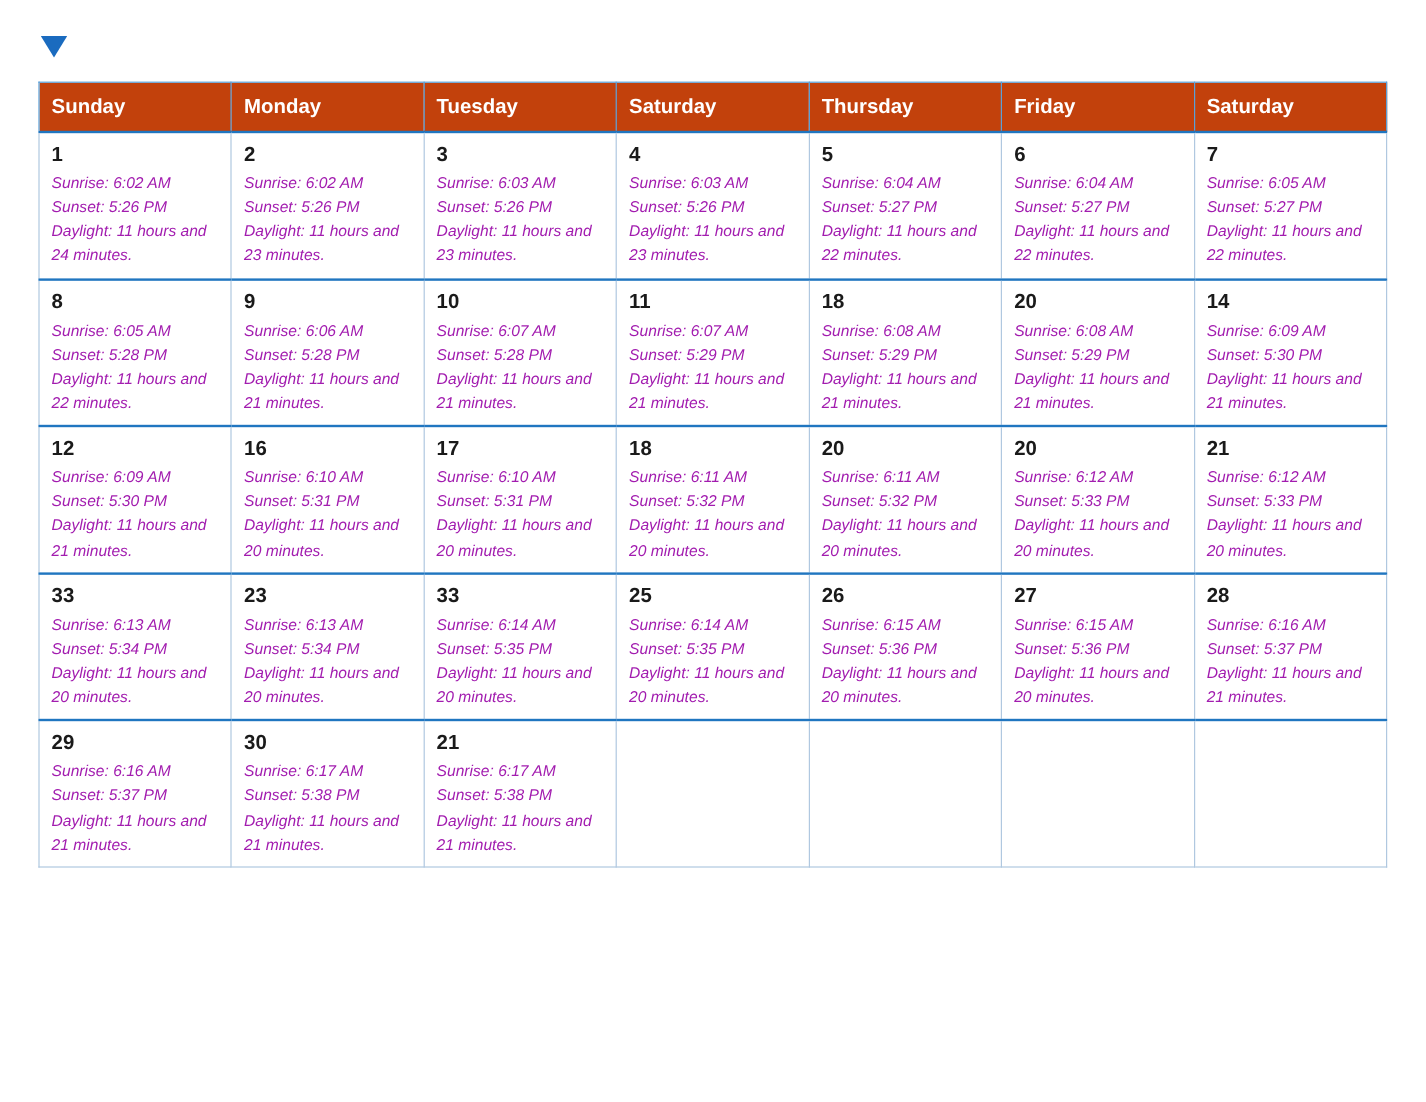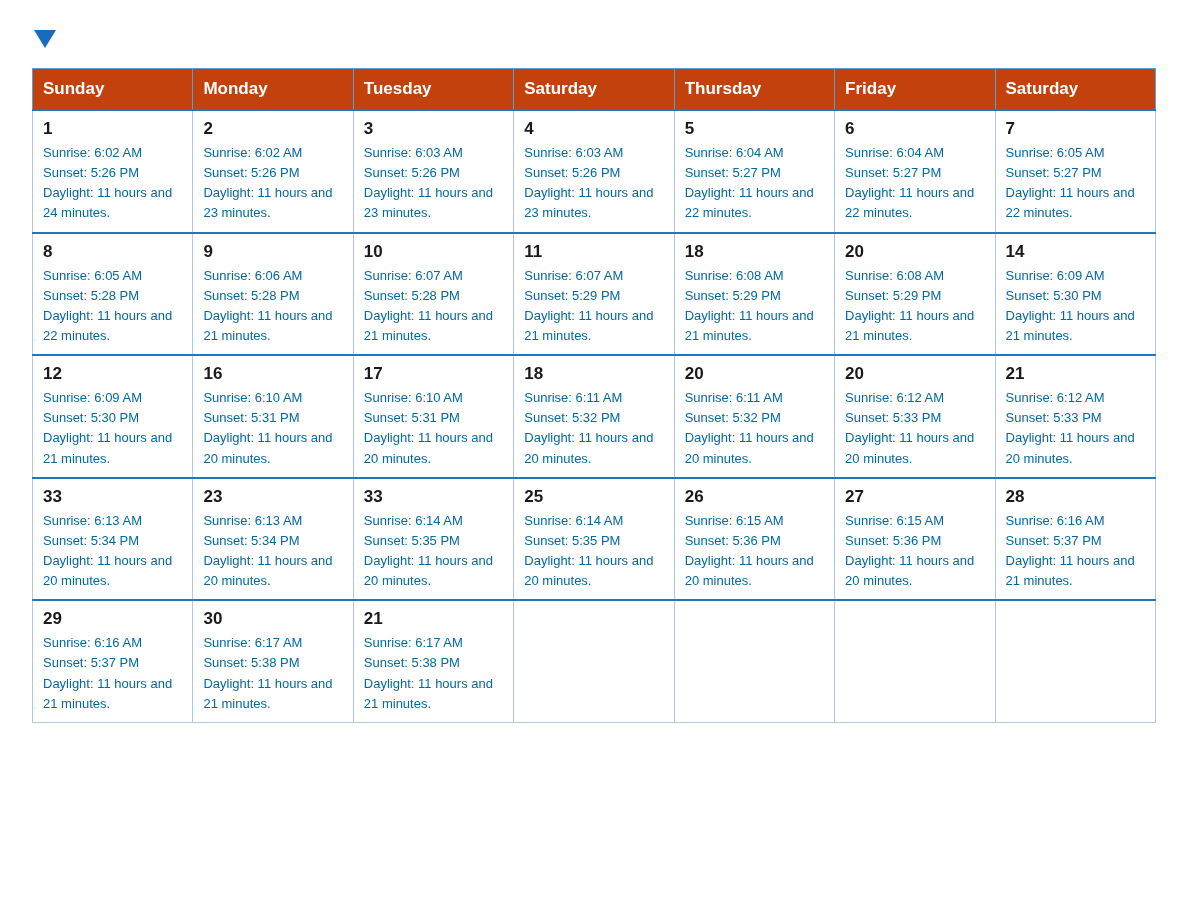--- a/index.html
+++ b/index.html
@@ -74,22 +74,23 @@
       min-height: 100px;
     }
     .day-number {
       font-size: 17px;
       font-weight: bold;
       color: #1a1a1a;
       margin-bottom: 4px;
     }
     .day-info {
       font-size: 13px;
-      color: #0369a1;
+      color: #a21caf;
       line-height: 1.55;
+      font-style: italic;
     }
     .empty-cell {
       background: #fff;
     }
     .week-row td {
       border-top: 2px solid #2076c0;
     }
   </style>
 </head>
 <body>

